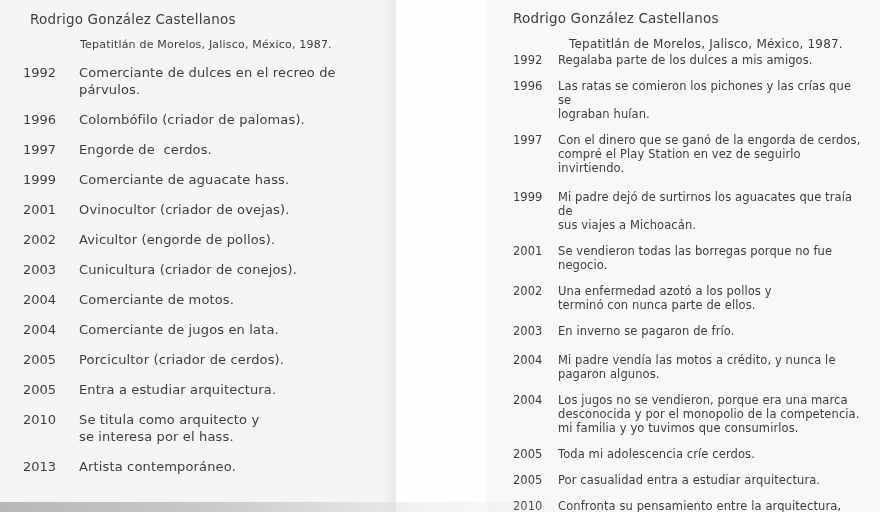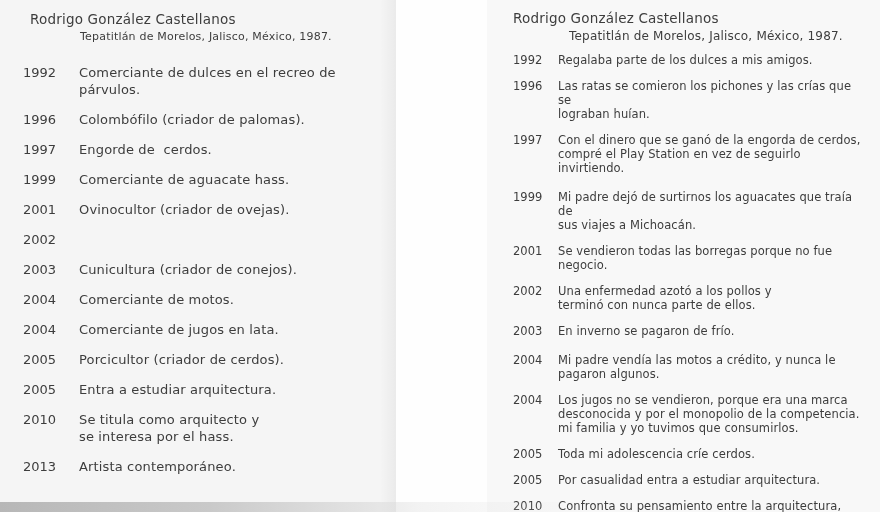--- a/index.html
+++ b/index.html
@@ -19,21 +19,21 @@
   }
   .page-right{left:487px;width:393px;background:#f8f8f8;}
   .page-gap{position:absolute;top:0;left:396px;width:91px;height:512px;background:#fefefe;}
 
   .surface-strip{
     position:absolute;left:0;bottom:0;width:697px;height:10px;
     background:linear-gradient(to right,#b7b7b7 0%, #c9c9c9 30%, rgba(221,221,221,0.35) 60%, rgba(230,230,230,0) 85%);
   }
 
   .hdr-name{position:absolute;white-space:nowrap;}
-  .hdr-loc{position:absolute;white-space:nowrap;}
+  .hdr-loc{position:absolute;white-space:nowrap;margin-top:8px;}
 
   .page-left .hdr-name{left:30px;top:11px;font-size:13.5px;letter-spacing:0.2px;}
   .page-left .hdr-loc{left:80px;top:30px;font-size:11px;letter-spacing:0.2px;}
   .page-right .hdr-name{left:26px;top:10px;font-size:13.5px;letter-spacing:0.2px;}
   .page-right .hdr-loc{left:82px;top:29px;font-size:12px;letter-spacing:0.2px;}
 
   .entries{position:absolute;left:0;right:0;}
   .page-left .entries{top:64px;}
   .page-right .entries{top:53px;}
 
@@ -76,20 +76,21 @@
         <div class="row">
           <div class="year">1999</div>
           <div class="text">Comerciante de aguacate hass.</div>
         </div>
         <div class="row">
           <div class="year">2001</div>
           <div class="text">Ovinocultor (criador de ovejas).</div>
         </div>
         <div class="row">
           <div class="year">2002</div>
+          <div class="text">Avicultor (engorde de pollos).</div>
         </div>
         <div class="row">
           <div class="year">2003</div>
           <div class="text">Cunicultura (criador de conejos).</div>
         </div>
         <div class="row">
           <div class="year">2004</div>
           <div class="text">Comerciante de motos.</div>
         </div>
         <div class="row">

